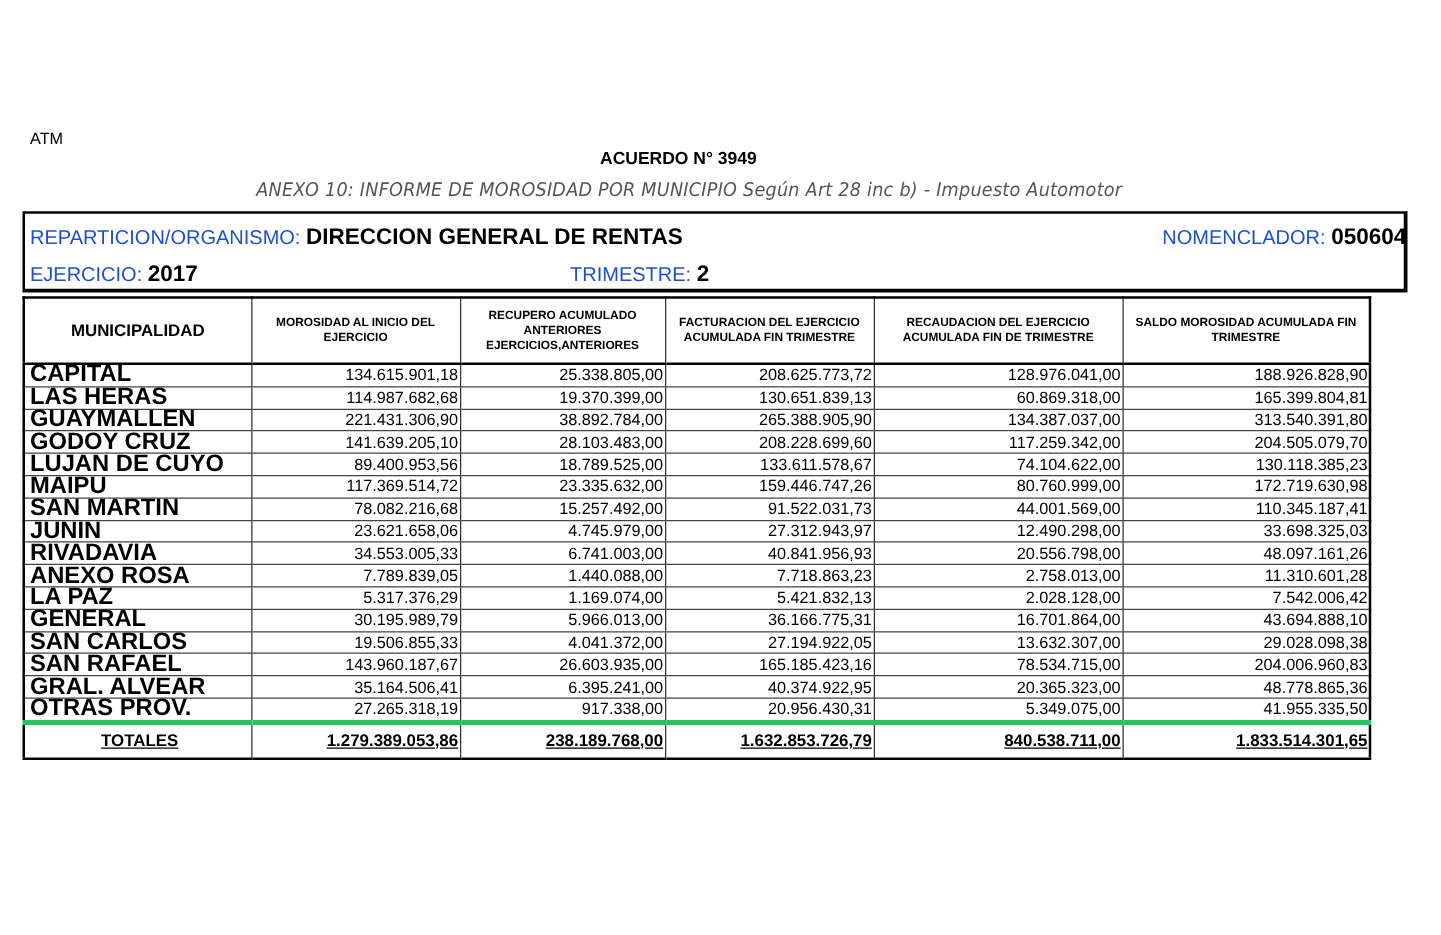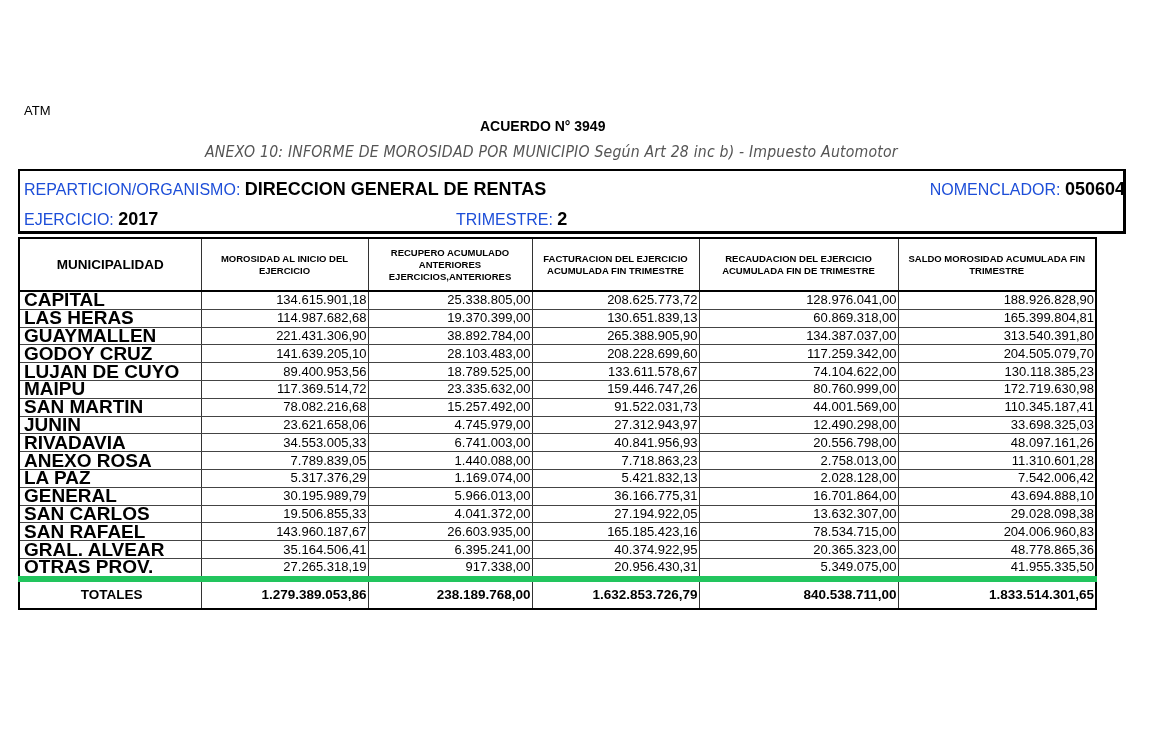--- a/index.html
+++ b/index.html
@@ -15,21 +15,21 @@
   .ejer { position:absolute; left:4px; top:38px; white-space:nowrap; }
   .trim { position:absolute; left:436px; top:38px; white-space:nowrap; }
 
   table.grid { position:absolute; left:18px; top:237px; border-collapse:collapse; table-layout:fixed; width:1077px; }
   table.grid th, table.grid td { border:1px solid #333; padding:0; }
   table.grid { border:2px solid #000; }
   table.grid th { height:51px; font-size:9.5px; font-weight:bold; text-align:center; line-height:12px; padding:0 4px; border-bottom:2px solid #000; }
   table.grid th.muni { font-size:13.5px;text-align:center; }
   table.grid td { height:16.8px; font-size:13px; line-height:16px; text-align:right; padding-right:1px; border-bottom:1.2px solid #444; }
   table.grid td.name { text-align:left; font-weight:bold; padding-left:4px; font-size:19px; }
-  table.grid tr.total td { height:26px; font-weight:bold; font-size:13.5px; border-top:6px solid #22c55e; border-bottom:2px solid #000; }
+  table.grid tr.total td { height:26px; font-weight:bold; font-size:13.5px; border-top:4px solid #22c55e; border-bottom:2px solid #000;text-decoration:underline; }
   table.grid tr.total td.name { text-align:center; }
   col.c0 { width:182px; } col.c1 { width:167px; } col.c2 { width:164px; } col.c3 { width:167px; } col.c4 { width:199px; } col.c5 { width:198px; }
 </style>
 </head>
 <body>
 
 <div class="atm">ATM</div>
 <div class="acuerdo">ACUERDO N° 3949</div>
 <div class="anexo">ANEXO 10: INFORME DE MOROSIDAD POR MUNICIPIO Según Art 28 inc b) - Impuesto Automotor</div>
 

